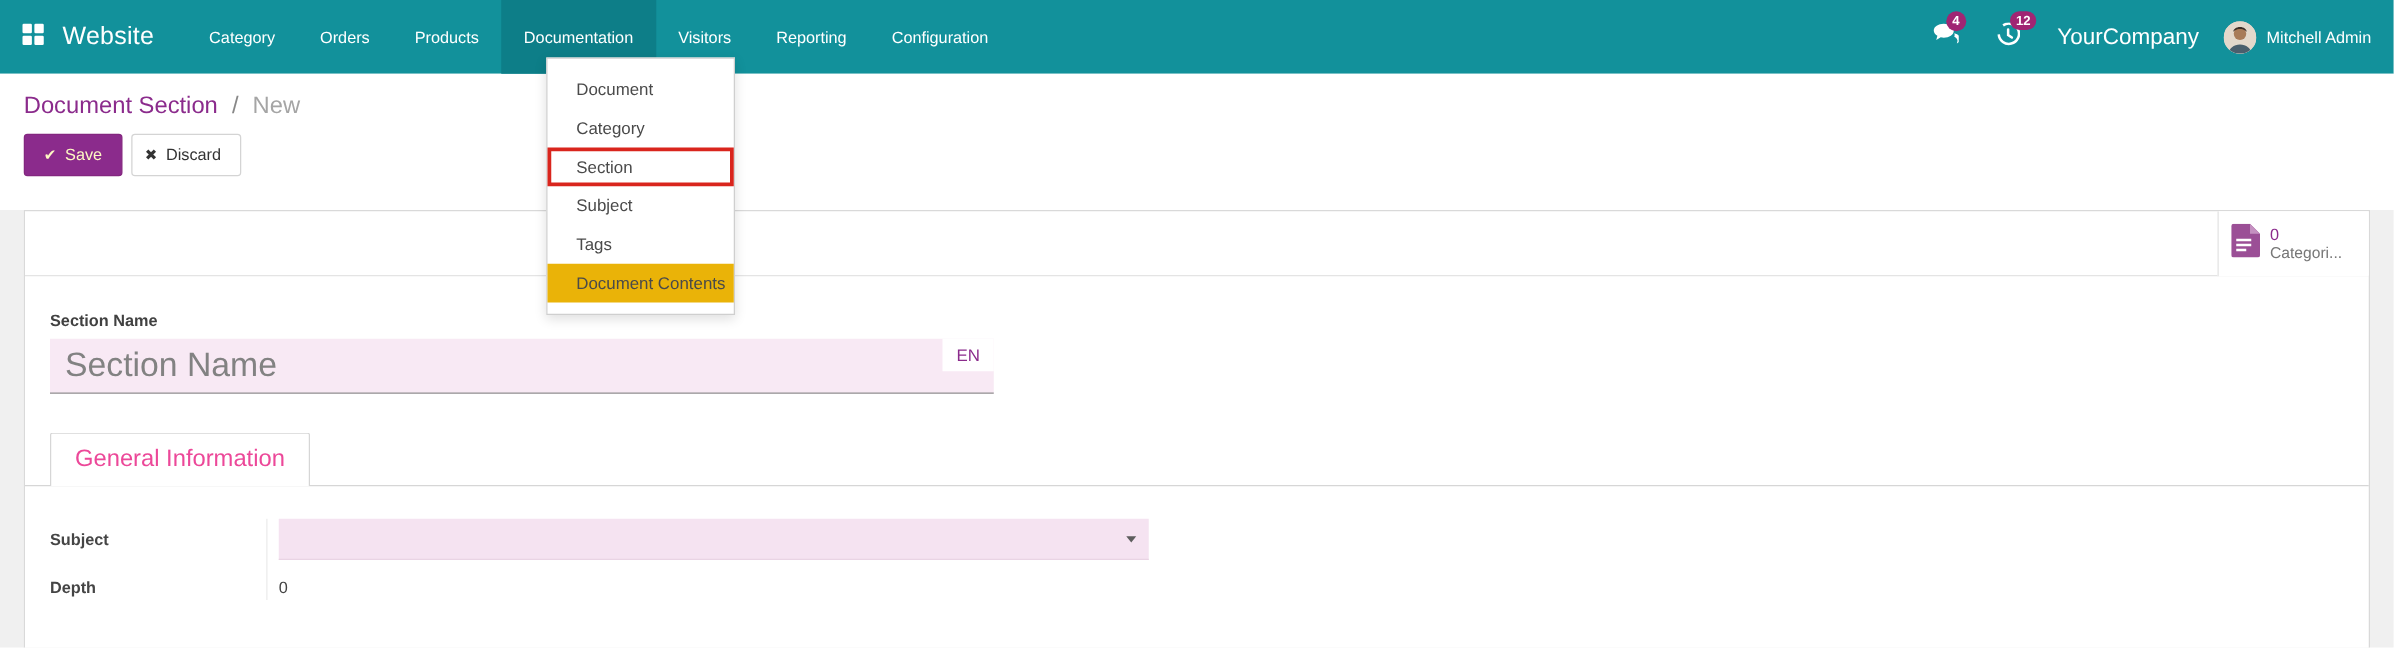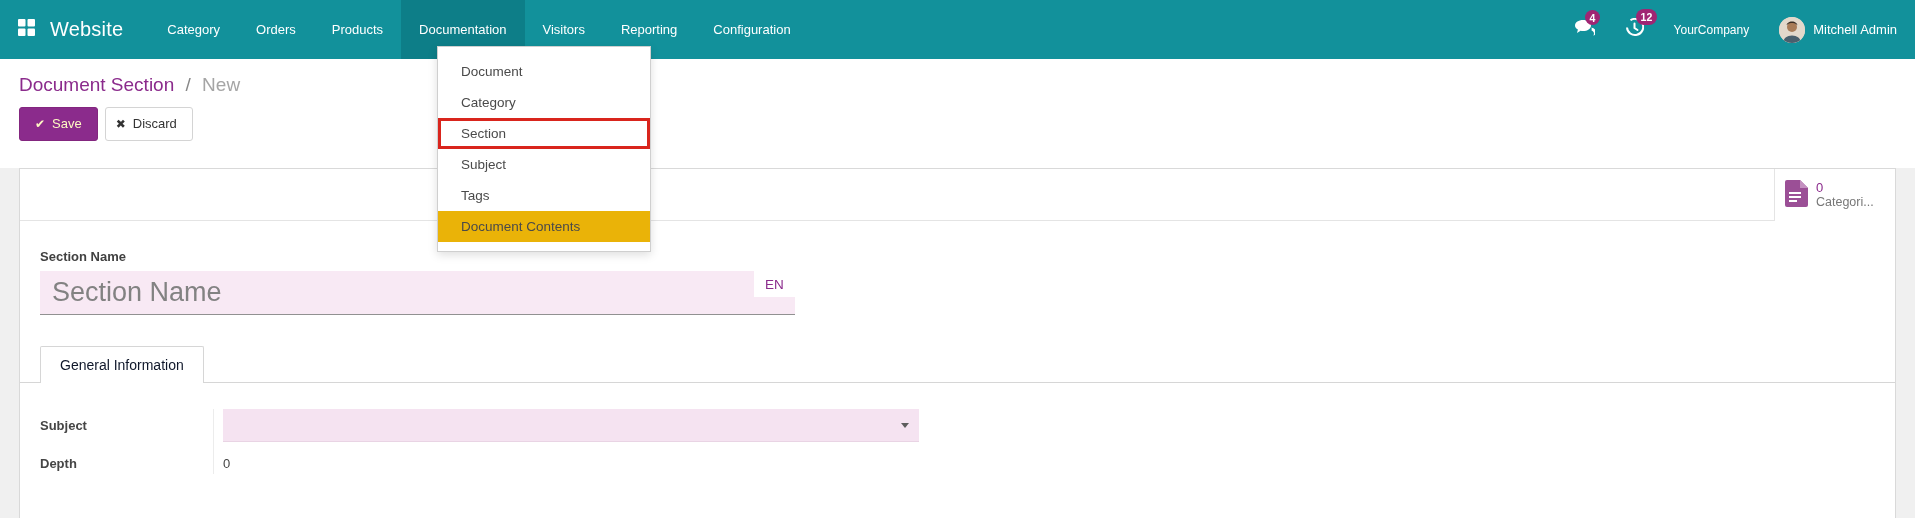--- a/index.html
+++ b/index.html
@@ -10,21 +10,21 @@
   .navbar { height: 59px; background: #12919b; display: flex; align-items: stretch; color: #fff; }
   .nav-left { display: flex; align-items: stretch; }
   .apps-btn { display: flex; align-items: center; padding: 0 14px 0 17px; cursor: pointer; }
   .brand { display: flex; align-items: center; font-size: 20px; font-weight: 400; padding-right: 26px; letter-spacing: .2px; }
   .nav-item { display: flex; align-items: center; padding: 0 18px; font-size: 13px; cursor: pointer; white-space: nowrap; }
   .nav-item.active { background: #0d7e88; }
   .nav-right { margin-left: auto; display: flex; align-items: center; padding-right: 18px; }
   .icon-btn { position: relative; margin-right: 30px; cursor: pointer; display: flex; align-items: center; }
   .badge { position: absolute; top: -9px; left: 11px; background: #a02573; color: #fff; border-radius: 9px;
            font-size: 10.5px; line-height: 1; padding: 3px 5px 2px; font-weight: 700; }
-  .company-menu { font-size: 12px; margin-right: 30px; cursor: pointer; }
+  .company-menu { font-size: 18px; margin-right: 20px; cursor: pointer; }
   .user-menu { display: flex; align-items: center; cursor: pointer; }
   .avatar { width: 26px; height: 26px; border-radius: 50%; overflow: hidden; margin-right: 8px; background: #e3d8cb; flex: 0 0 auto; }
   .user-name { font-size: 13px; }
 
   
   .control-panel { background: #fff; padding: 15px 0 0 19px; height: 109px; }
   .breadcrumb { font-size: 19px; }
   .breadcrumb .bc-link { color: #8b2b8c; cursor: pointer; }
   .breadcrumb .bc-sep { color: #888; padding: 0 6px; }
   .breadcrumb .bc-current { color: #a5a5a5; }
@@ -49,37 +49,37 @@
   .field-main-label { font-size: 13px; font-weight: 700; color: #414141; }
   .name-input-wrap { position: relative; width: 755px; margin-top: 7px; }
   .name-input { width: 100%; height: 44px; background: #f8e9f4; border: none; border-bottom: 1px solid #919191;
                 font-family: "Liberation Sans", sans-serif; font-size: 27px; color: #555; padding: 0 12px; outline: none; }
   .name-input::placeholder { color: #828282; opacity: 1; }
   .lang-badge { position: absolute; top: 0; right: 0; width: 41px; height: 26px; background: #fff; color: #8b2b8c;
                 font-size: 13.5px; display: flex; align-items: center; justify-content: center; cursor: pointer; }
 
   .tabs { margin: 31px -20px 0; border-bottom: 1px solid #d6d6d6; padding-left: 20px; display: flex; }
   .tab { border: 1px solid #d6d6d6; border-bottom: none; background: #fff; margin-bottom: -1px;
-         padding: 10px 19px; font-size: 14px; color: #0f172a; cursor: pointer; border-radius: 2px 2px 0 0; }
+         padding: 10px 19px; font-size: 19px; color: #ec4899; cursor: pointer; border-radius: 2px 2px 0 0; }
 
   .form-group { display: flex; margin-top: 26px; }
   .col-labels { width: 173px; flex: 0 0 auto; }
   .col-fields { flex: 1; border-left: 1px solid #ececec; padding-left: 9px; }
   .glabel { font-size: 13px; font-weight: 700; color: #454545; }
   .glabel.row1 { height: 45px; line-height: 33px; }
   .glabel.row2 { height: 20px; line-height: 20px; }
   .frow1 { height: 45px; }
   .select-field { width: 696px; height: 33px; background: #f5e3f1; border-bottom: 1px solid #e9d4e4;
                   position: relative; cursor: pointer; }
   .select-caret { position: absolute; right: 10px; top: 14px; width: 0; height: 0;
                   border-left: 4px solid transparent; border-right: 4px solid transparent; border-top: 5px solid #5d5d5d; }
   .depth-value { font-size: 13px; color: #444; line-height: 20px; }
 
   
-  .dropdown { position: absolute; left: 437px; top: 46px; width: 214px; background: #fff;
+  .dropdown { position: absolute; left: 437px; top: 46px; width: 151px; background: #fff;
               border: 1px solid #cfcfcf; box-shadow: 0 3px 9px rgba(0,0,0,.13); padding: 9px 0; z-index: 50; }
   .dd-item { height: 31px; line-height: 31px; padding-left: 23px; font-size: 13.5px; color: #4a4a4a; cursor: pointer; }
   .dd-item.hovered { background: #eab308; }
   .dd-item.annotated { outline: 3px solid #d9251d; outline-offset: -3px; }
 </style>
 </head>
 <body>
 
 <div class="navbar">
   <div class="nav-left">

